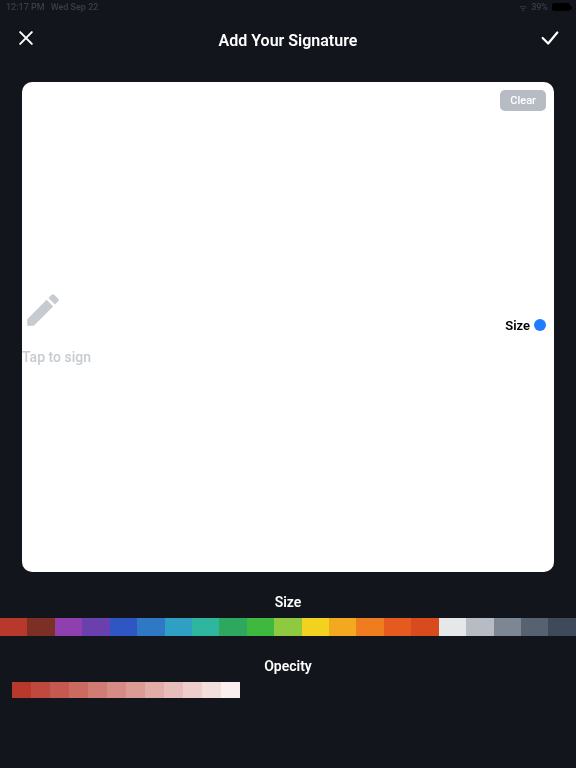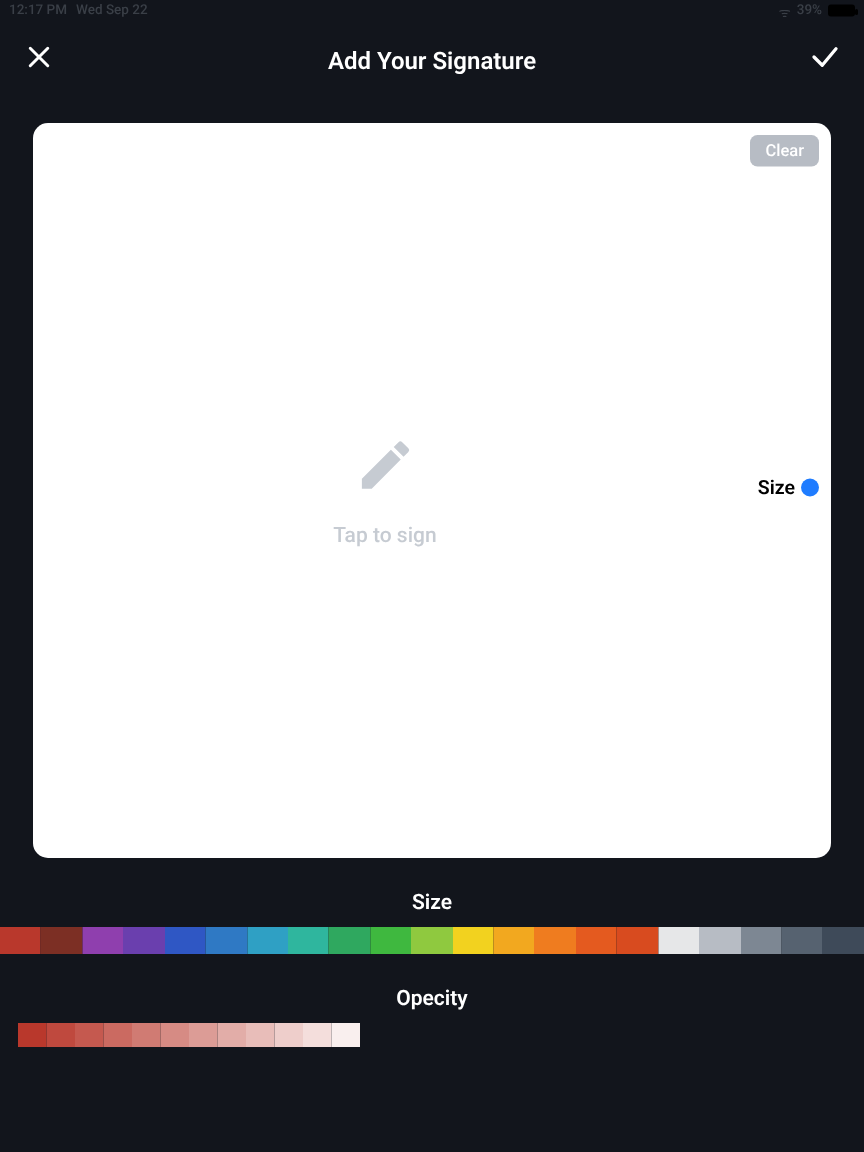--- a/index.html
+++ b/index.html
@@ -72,21 +72,20 @@
     font-size: 11px;
     font-weight: 500;
     padding: 4px 10px;
     border-radius: 5px;
     cursor: pointer;
   }
   .sign-area {
     flex: 1;
     display: flex;
     flex-direction: column;
-    align-items: center;
     justify-content: center;
     gap: 18px;
   }
   .pencil-icon {
     width: 42px; height: 42px;
     color: #c6cbd2;
   }
   .tap-text {
     color: #c6cbd2;
     font-size: 14px;

